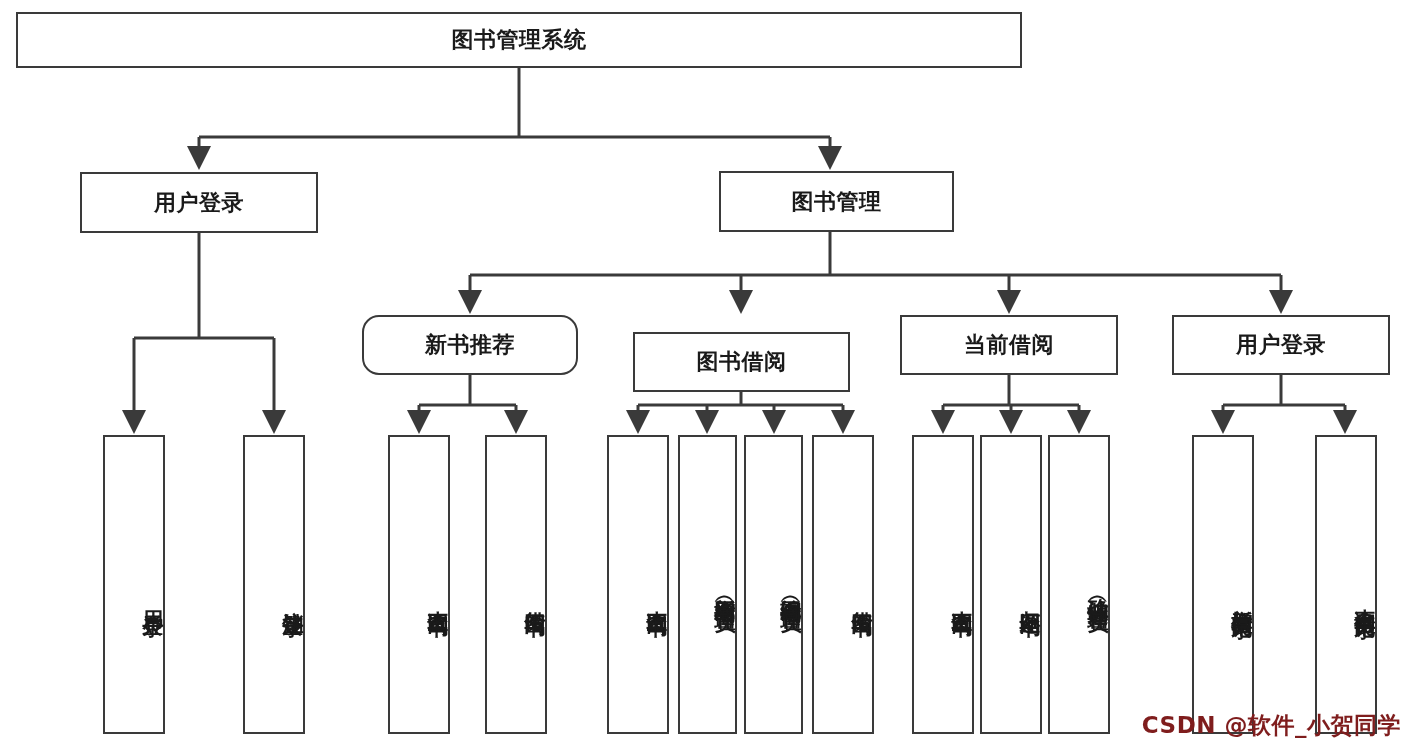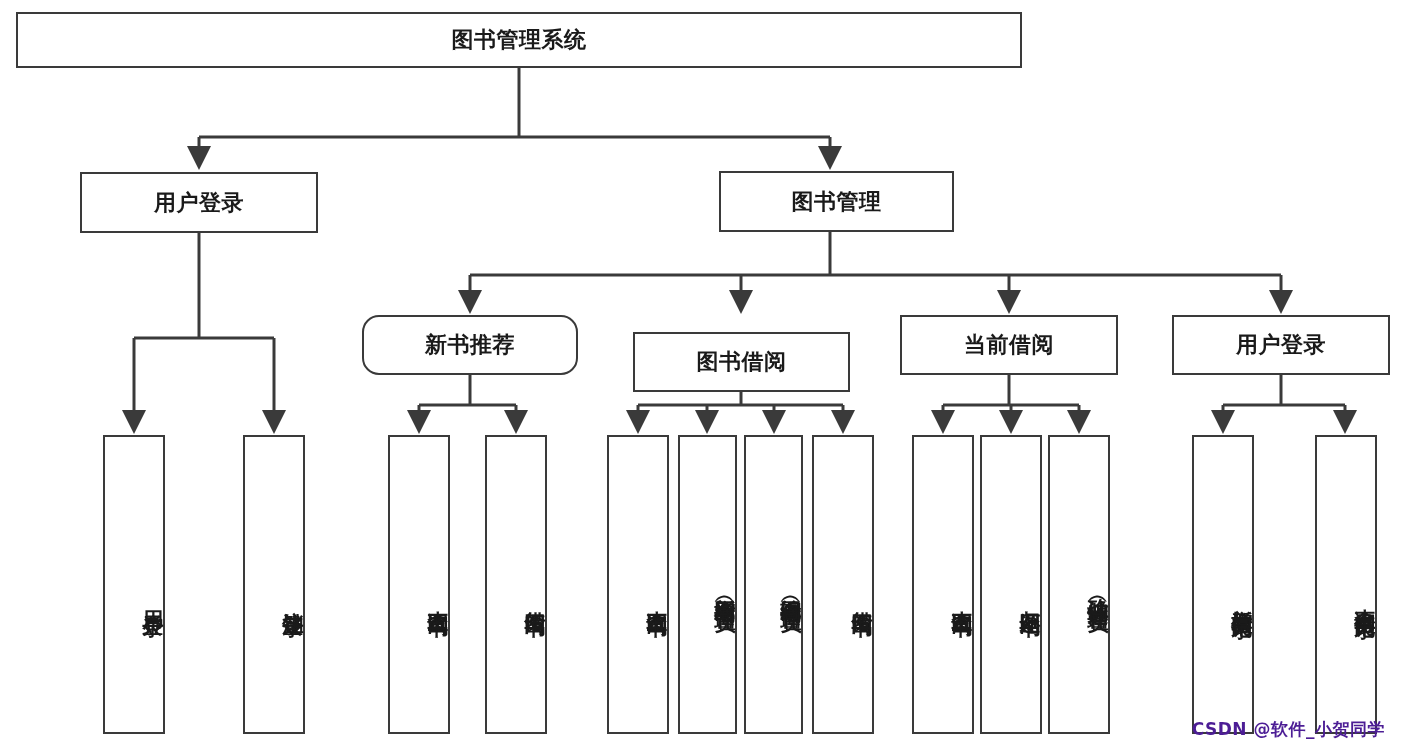--- a/index.html
+++ b/index.html
@@ -52,24 +52,24 @@
     padding-top: 26px;
     line-height: 1;
   }
   .node.vertical .vtext {
     writing-mode: vertical-rl;
     text-orientation: upright;
     display: block;
   }
   #watermark {
     position: absolute;
-    right: 20px;
+    right: 4px;
     bottom: 6px;
-    font-size: 17px;
-    color: #4c1d95;
+    font-size: 23px;
+    color: #7f1d1d;
     letter-spacing: 0.5px;
     z-index: 3;
     white-space: nowrap;
   }
 </style>
 </head>
 <body>
 
 <div id="diagram">
 

